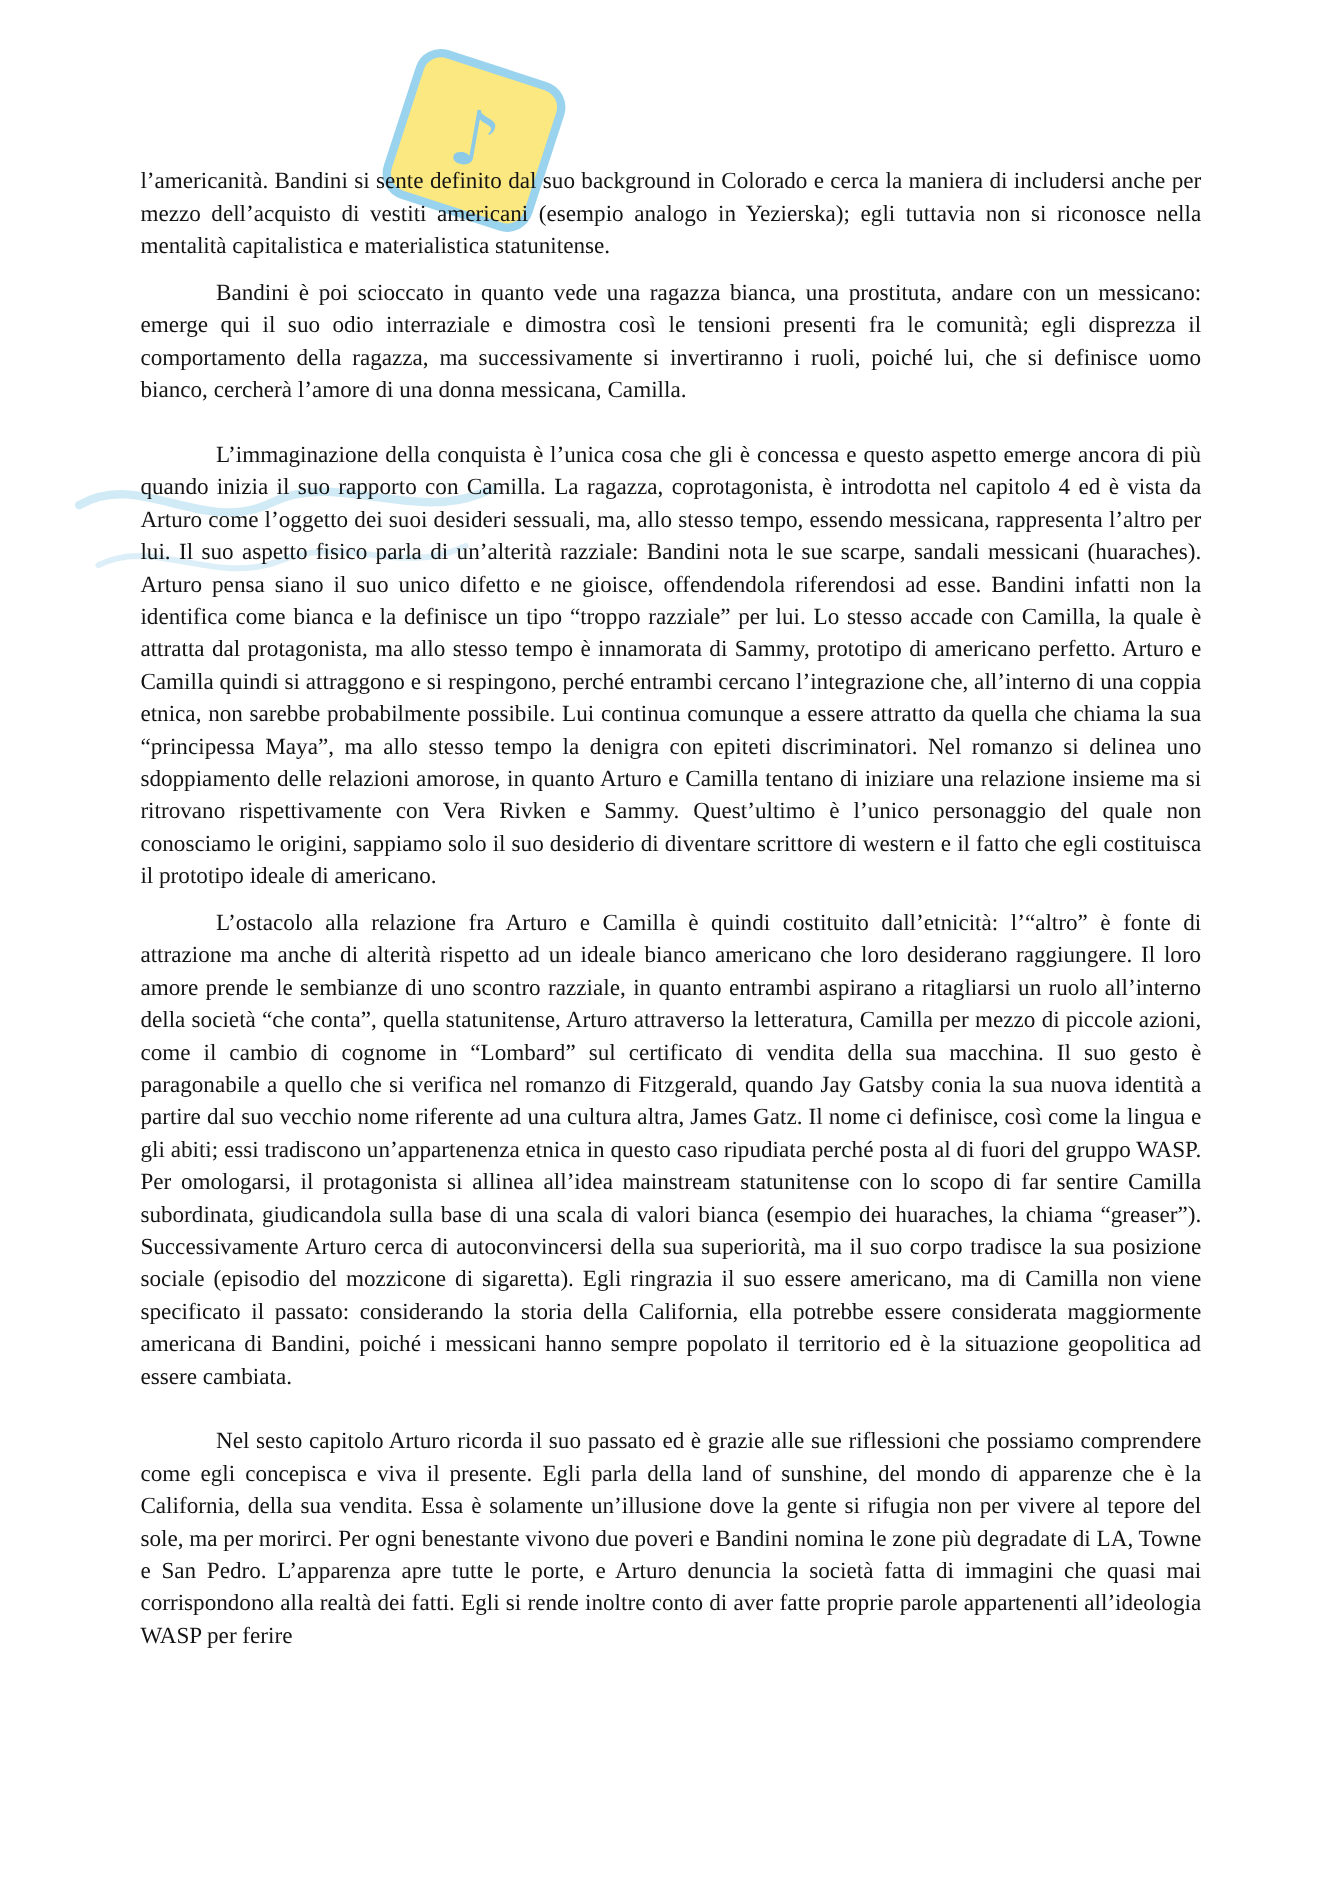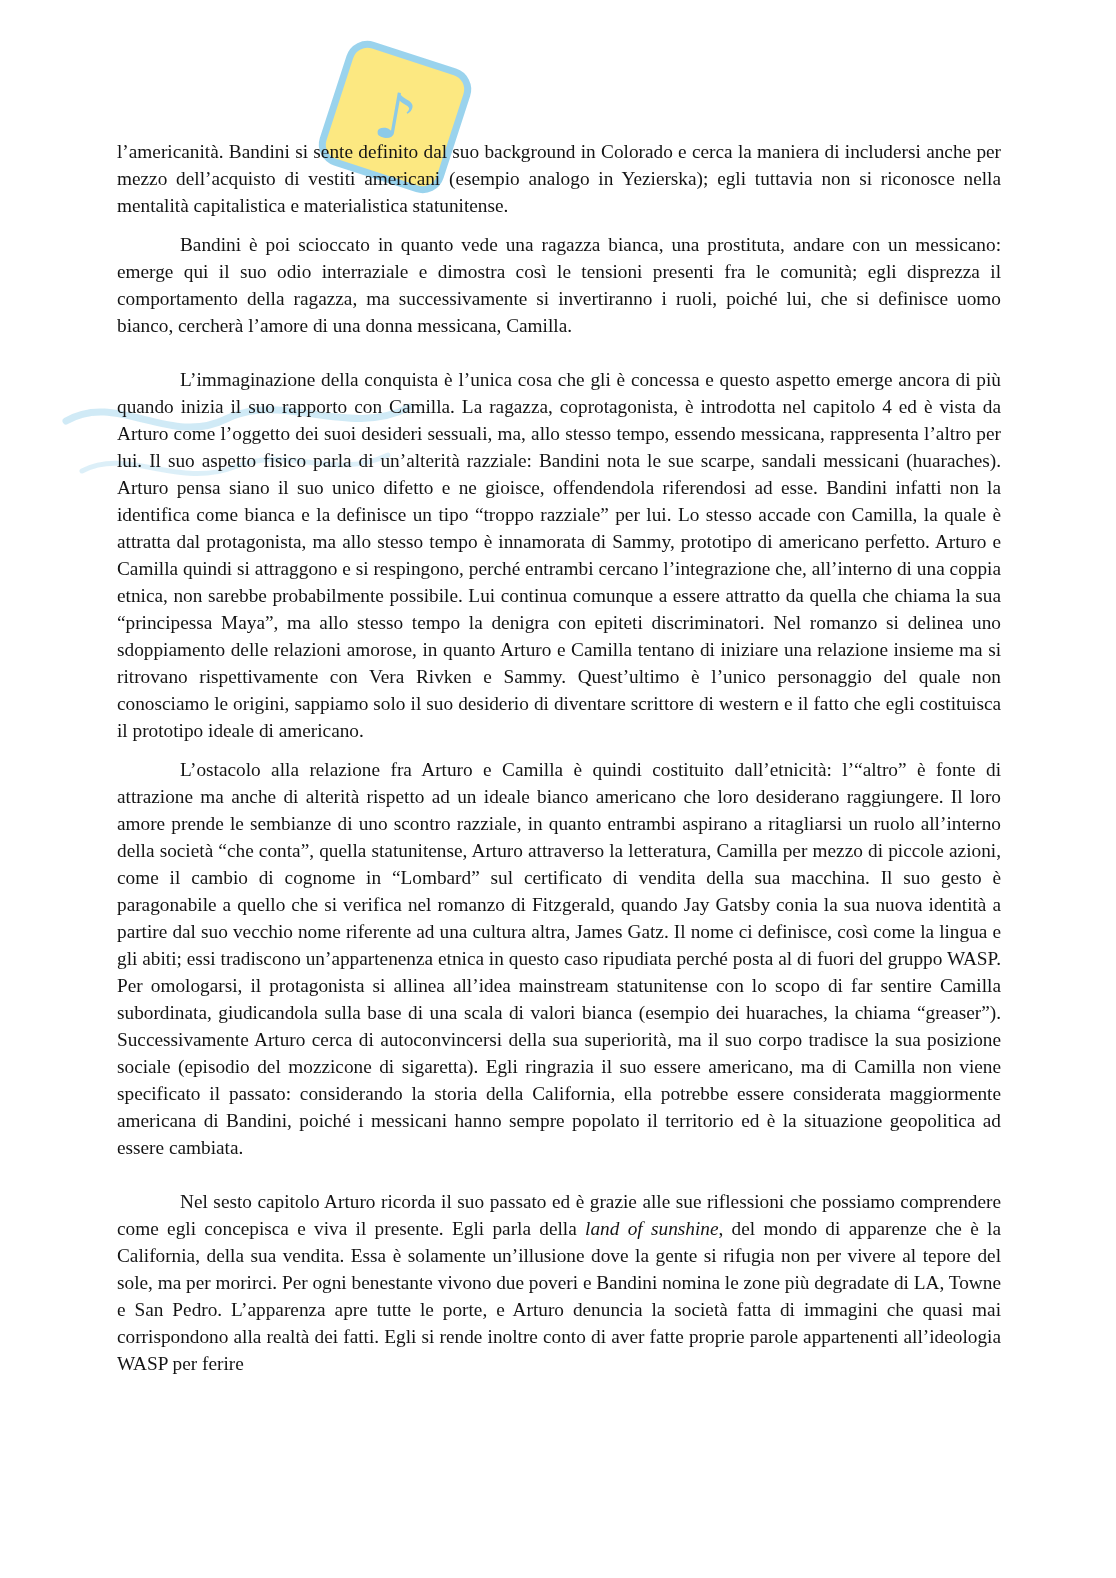--- a/index.html
+++ b/index.html
@@ -75,21 +75,21 @@
     z-index: 2;
     color: #141414;
     font-size: 19.3px;
     line-height: 27px;
     text-align: justify;
   }
   .para { margin: 12px; }
   .para.indent { text-indent: 63px; }
   .para.gap { margin-top: 27px; }
   .content b, .content .seg-b { font-weight: 400; }
-  .content i, .content .seg-i { font-style: italic; }
+  .content i, .content .seg-i { }
 </style>
 </head>
 <body>
 
 <div class="page">
 
   <div class="watermark" aria-hidden="true">
     <div class="wm-note">
       <span class="wm-note-glyph">♪</span>
     </div>

